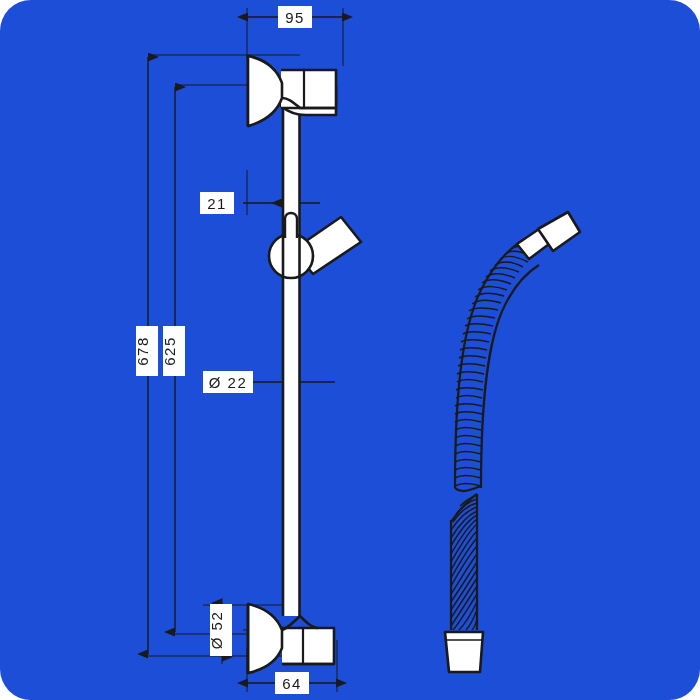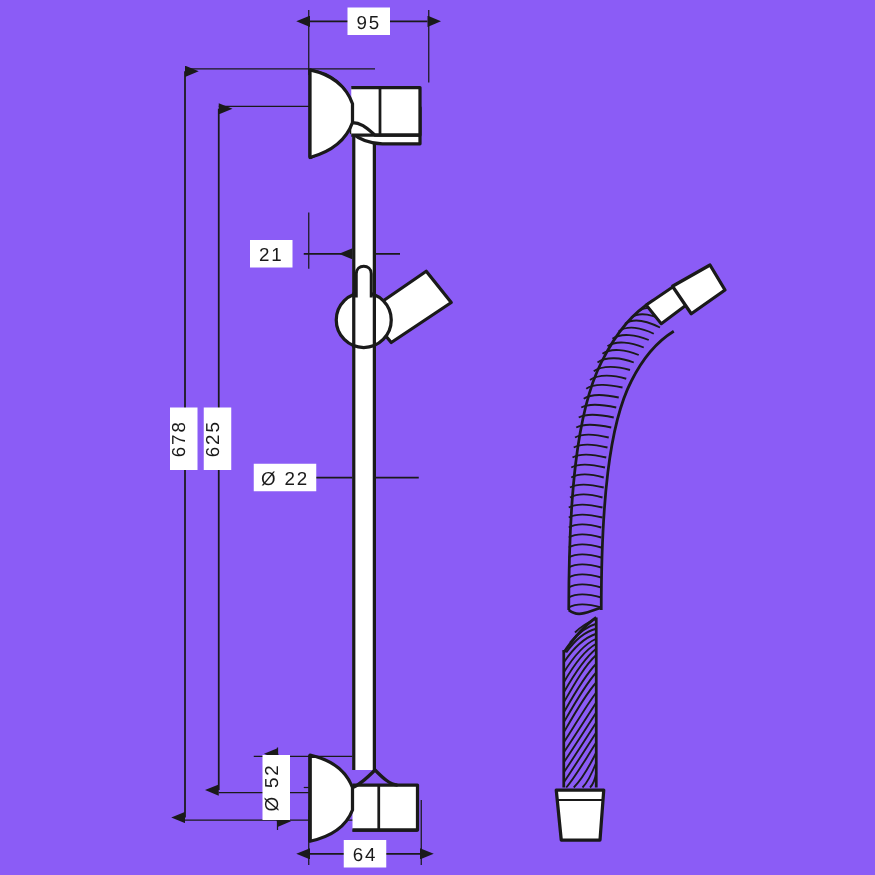--- a/index.html
+++ b/index.html
@@ -7,22 +7,23 @@
     padding: 0;
     background: #ffffff;
   }
   body {
     font-family: "Liberation Sans", sans-serif;
   }
   #sheet {
     position: relative;
     width: 700px;
     height: 700px;
-    background: #8b5cf6;
+    background: #1d4ed8;
     overflow: hidden;
+    border-radius: 31px;
   }
   #sheet svg {
     position: absolute;
     left: 0;
     top: 0;
     display: block;
   }
   .dimtext {
     font-family: "Liberation Sans", sans-serif;
     font-size: 15px;

